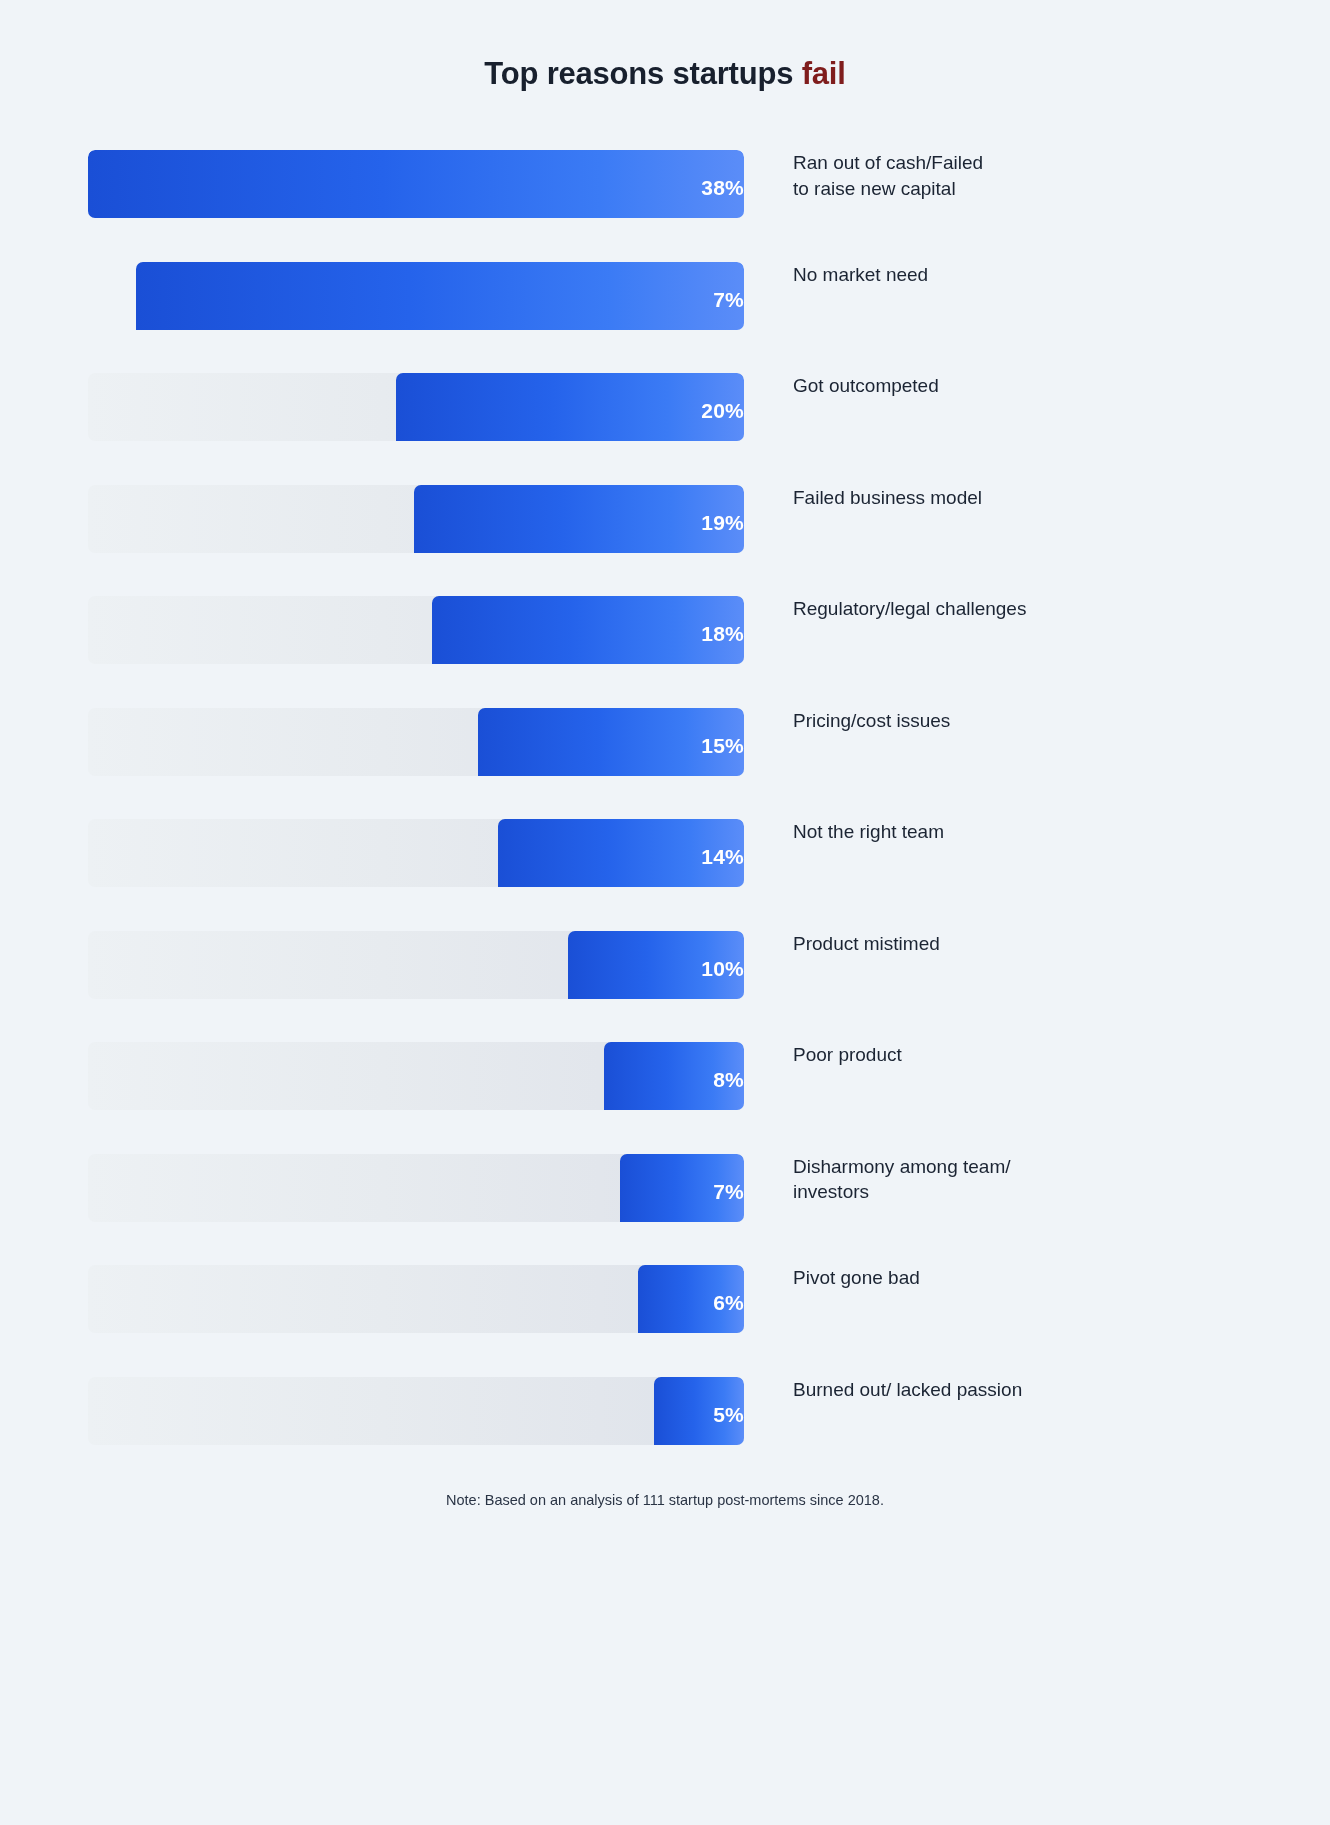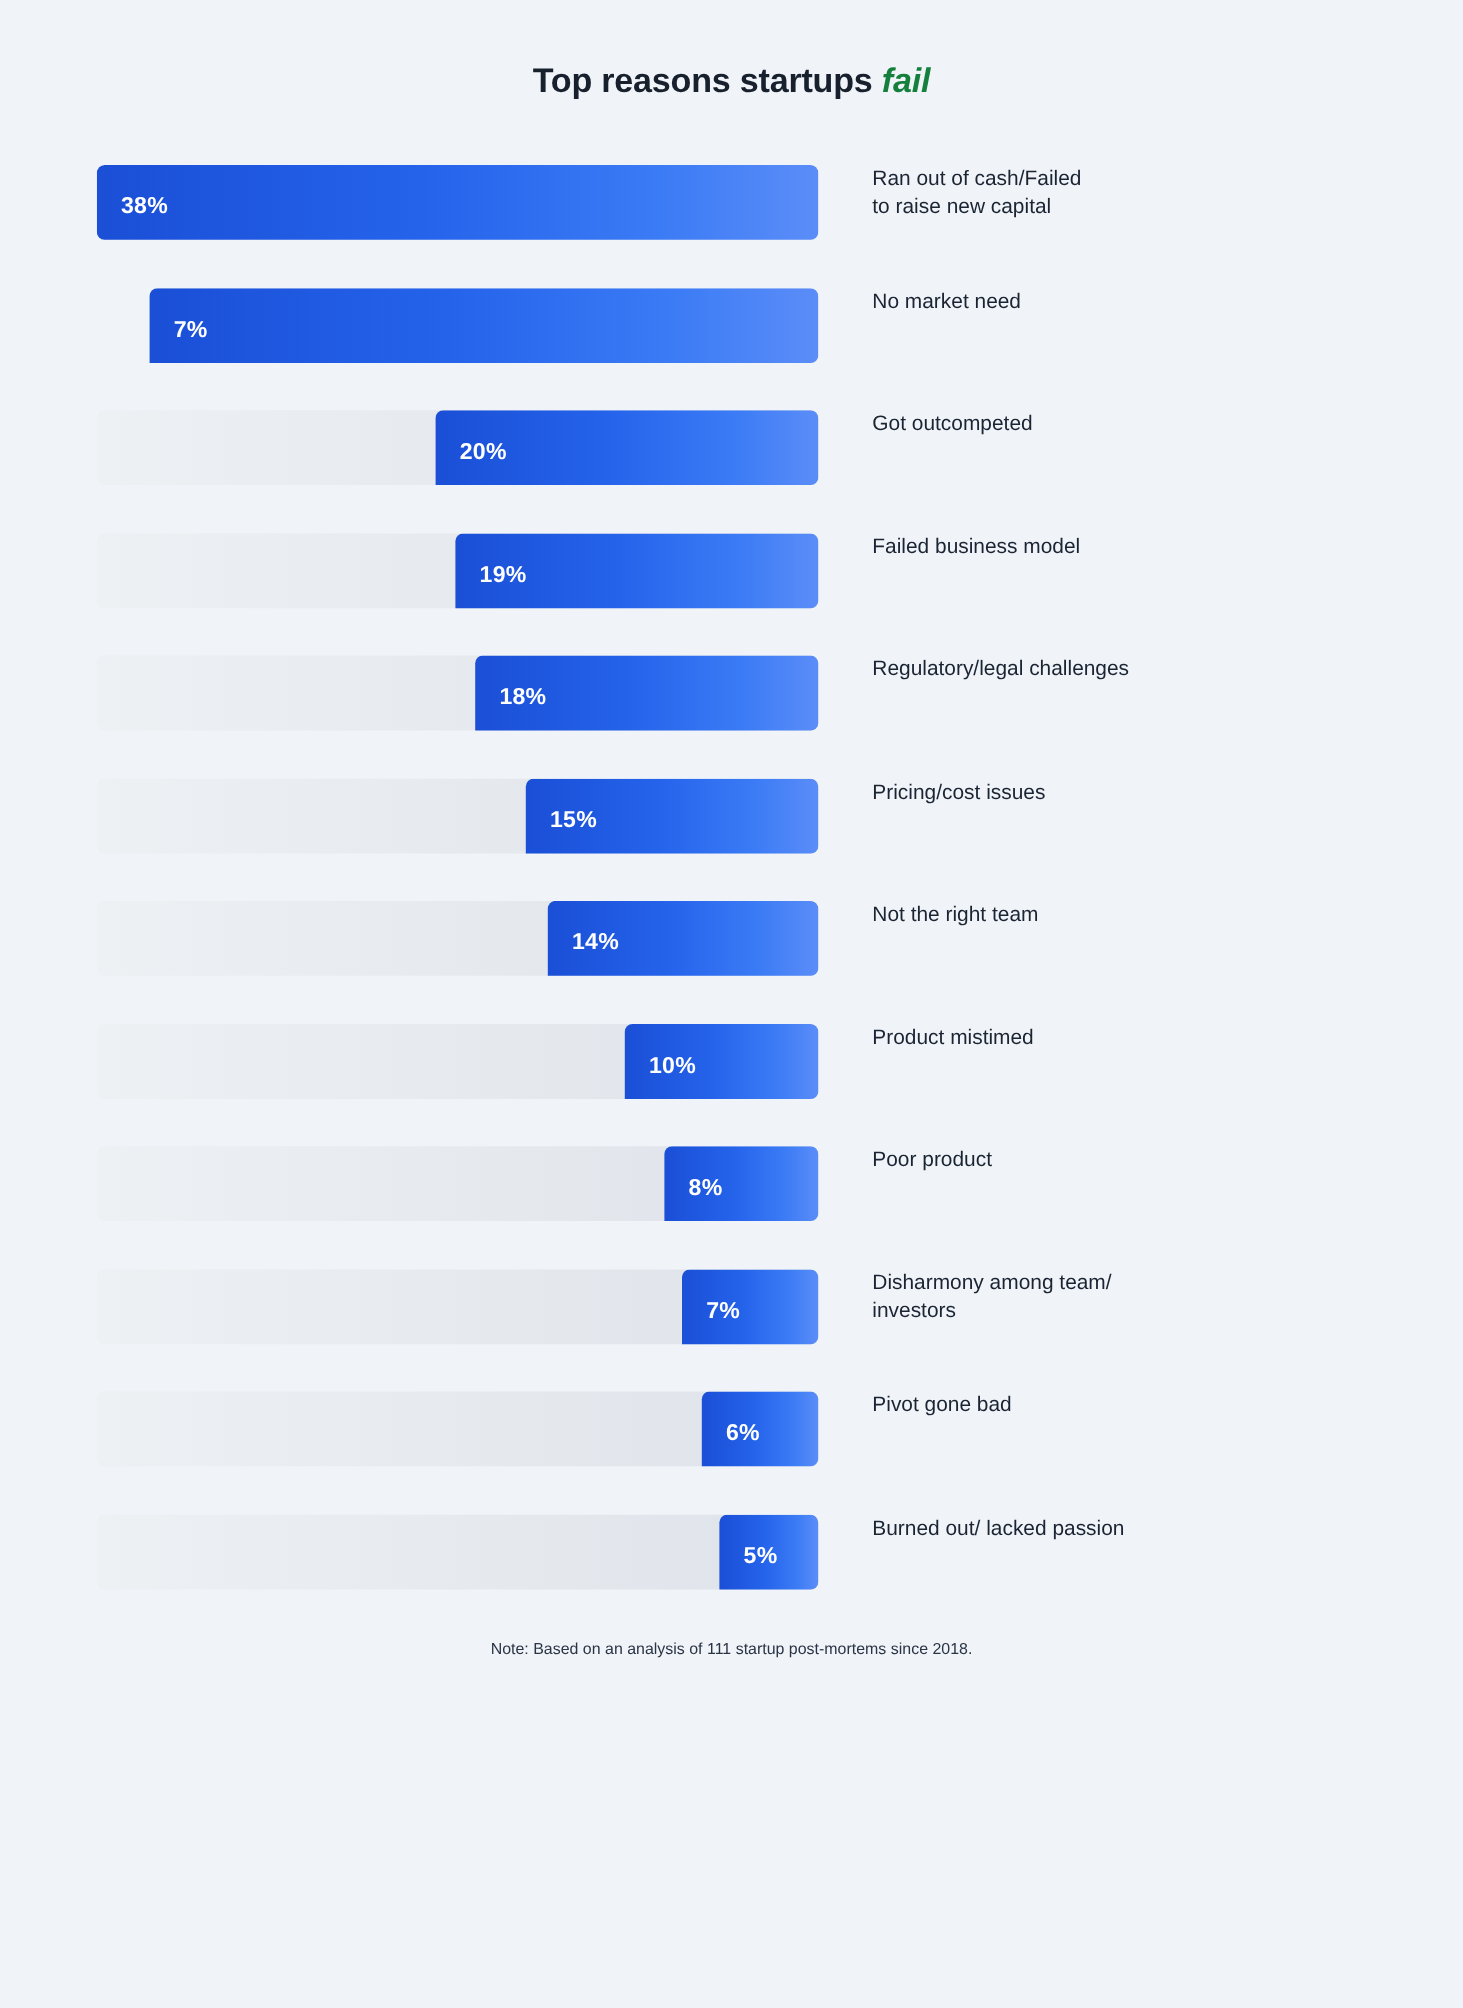--- a/index.html
+++ b/index.html
@@ -25,22 +25,21 @@
     top: 56px;
     left: 0;
     width: 1330px;
     text-align: center;
     font-size: 31px;
     font-weight: bold;
     color: #18202e;
     letter-spacing: -0.2px;
   }
   .chart-title .accent {
-    color: #15803d;
-    font-style: italic;
+    color: #7f1d1d;
   }
   .bars {
     position: absolute;
     top: 150px;
     left: 0;
     width: 1330px;
   }
   .bar-row {
     position: relative;
     height: 111.5px;
@@ -62,20 +61,21 @@
     position: absolute;
     right: 0;
     top: 0;
     height: 76px;
     border-radius: 7px;
     background: linear-gradient(90deg, #1a4fd6 0%, #2563eb 45%, #3b7bf5 78%, #5b8df8 100%);
     display: flex;
     align-items: center;
     box-sizing: border-box;
     padding-left: 22px;
+    justify-content: flex-end;
   }
   .bar-value {
     color: #ffffff;
     font-size: 21px;
     font-weight: bold;
     letter-spacing: 0.2px;
     white-space: nowrap;
   }
   .bar-label {
     position: absolute;

